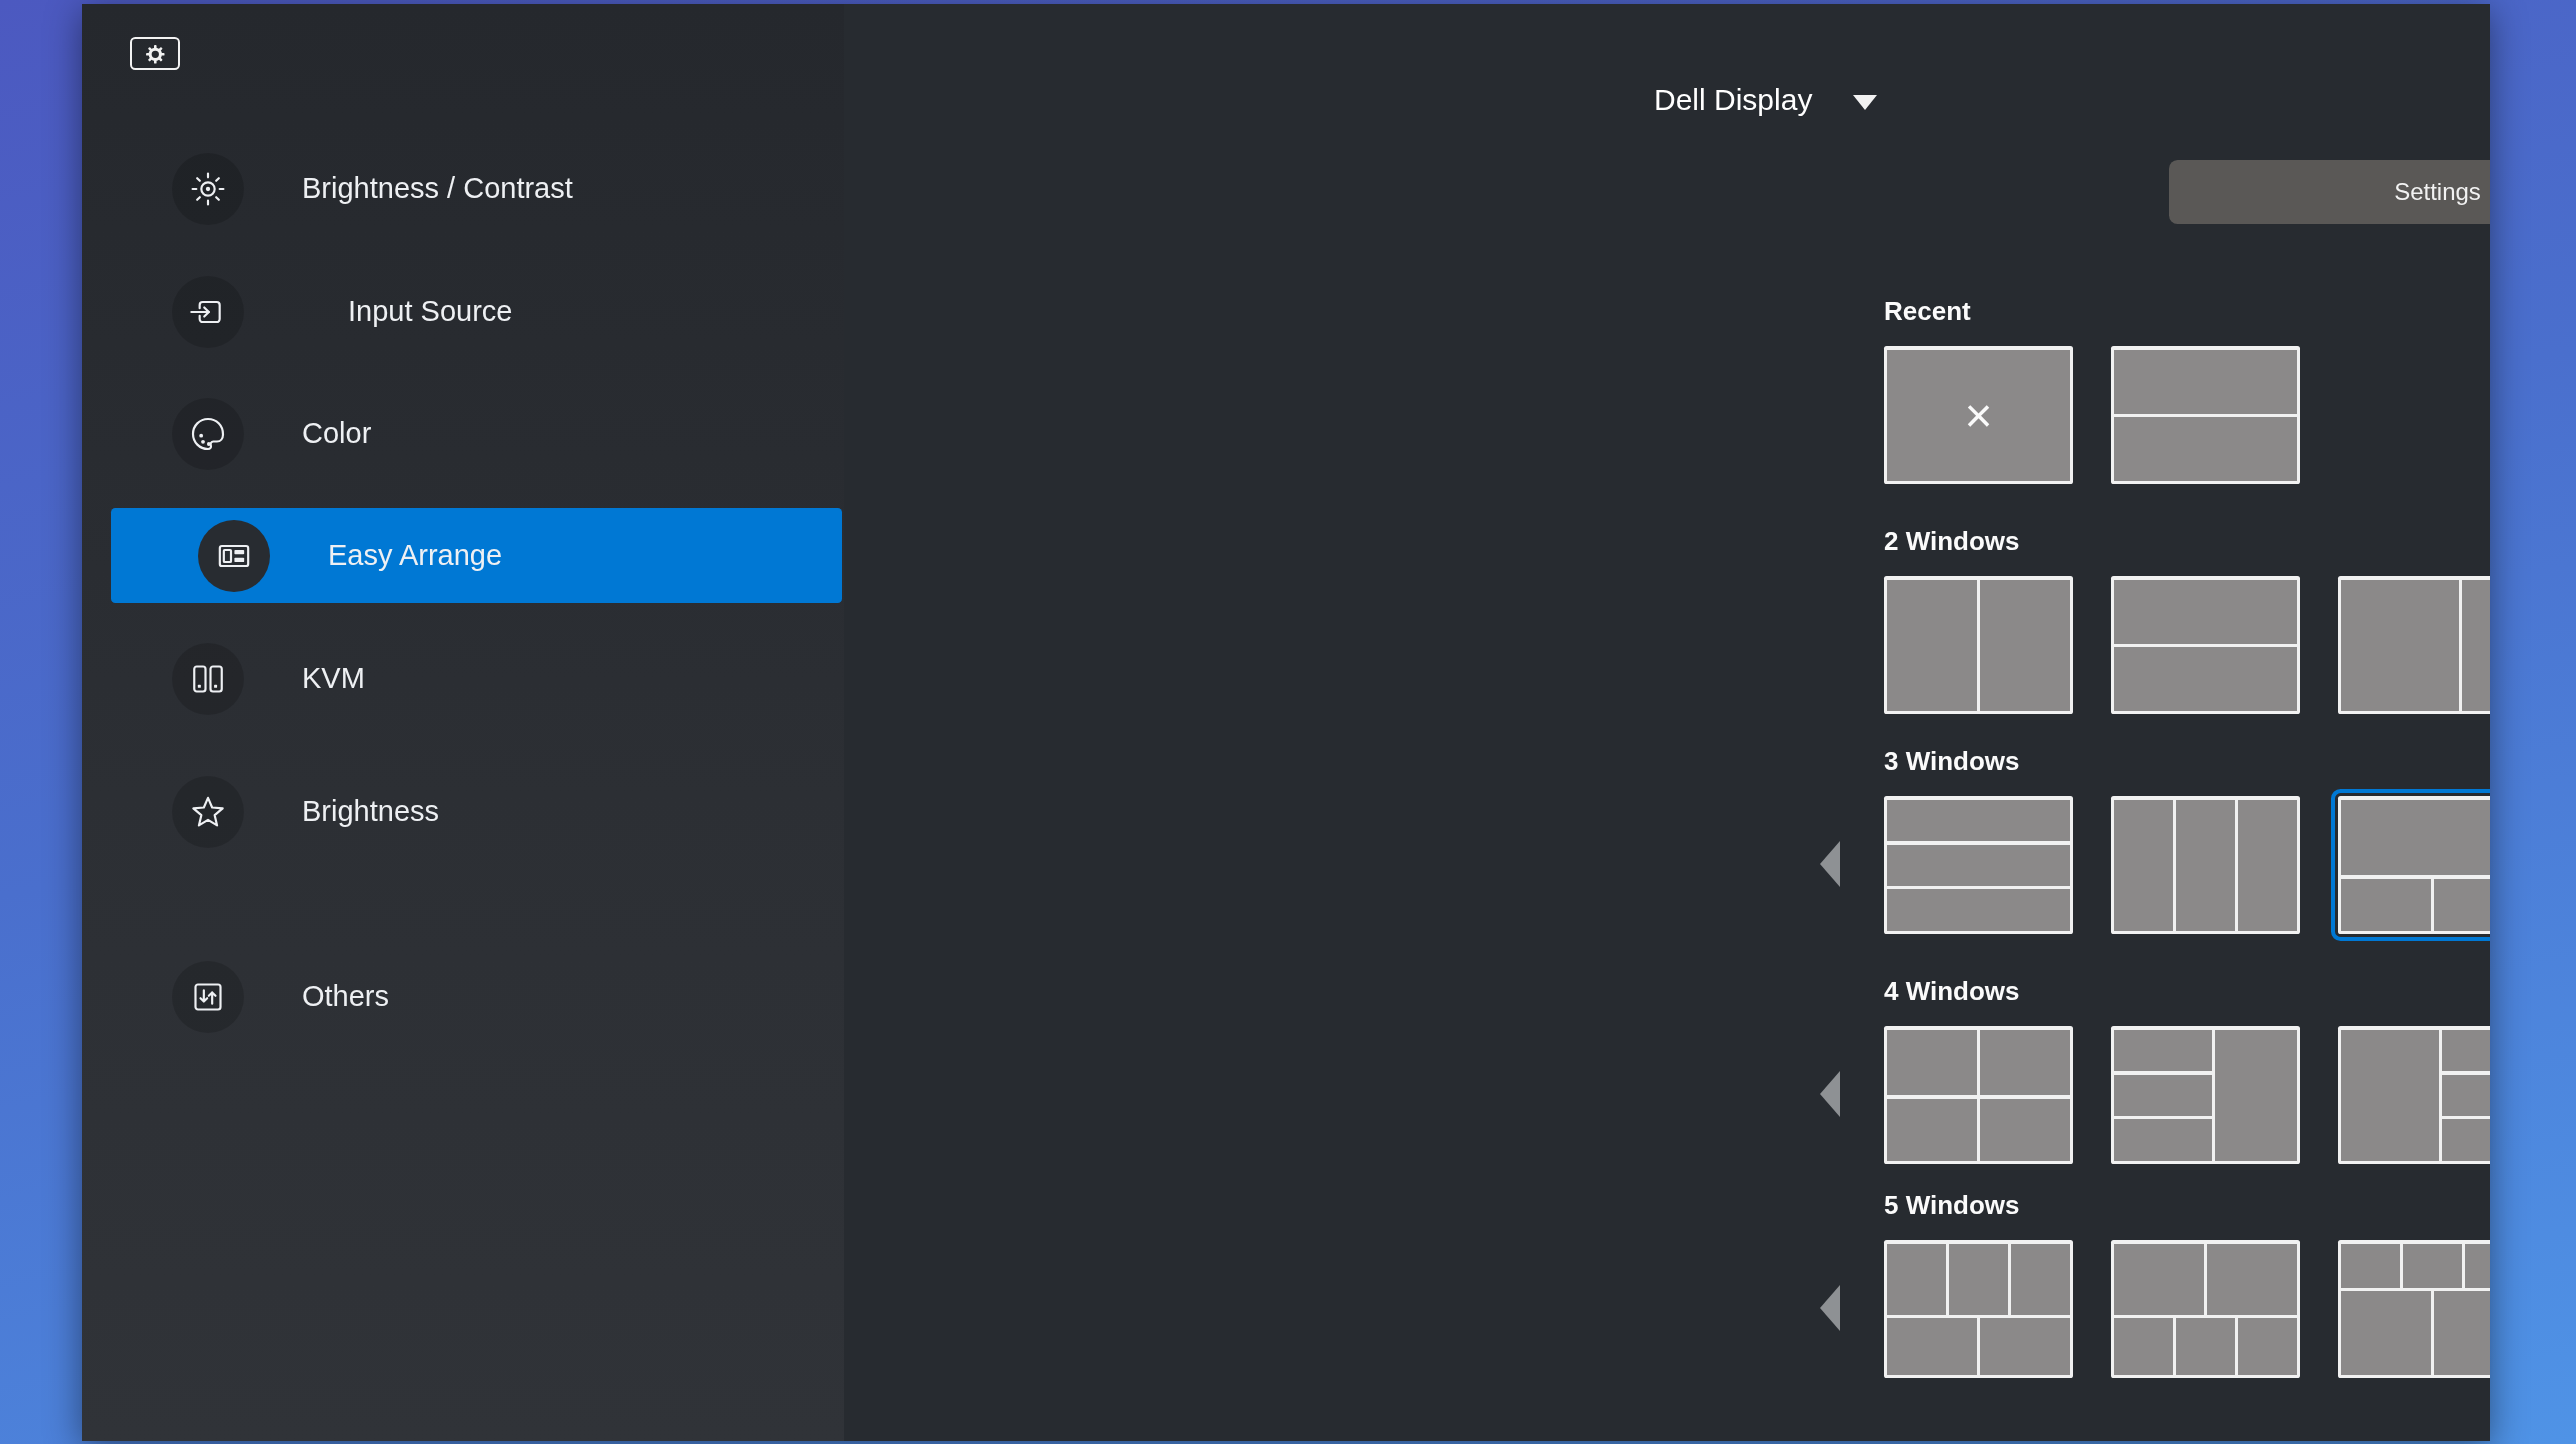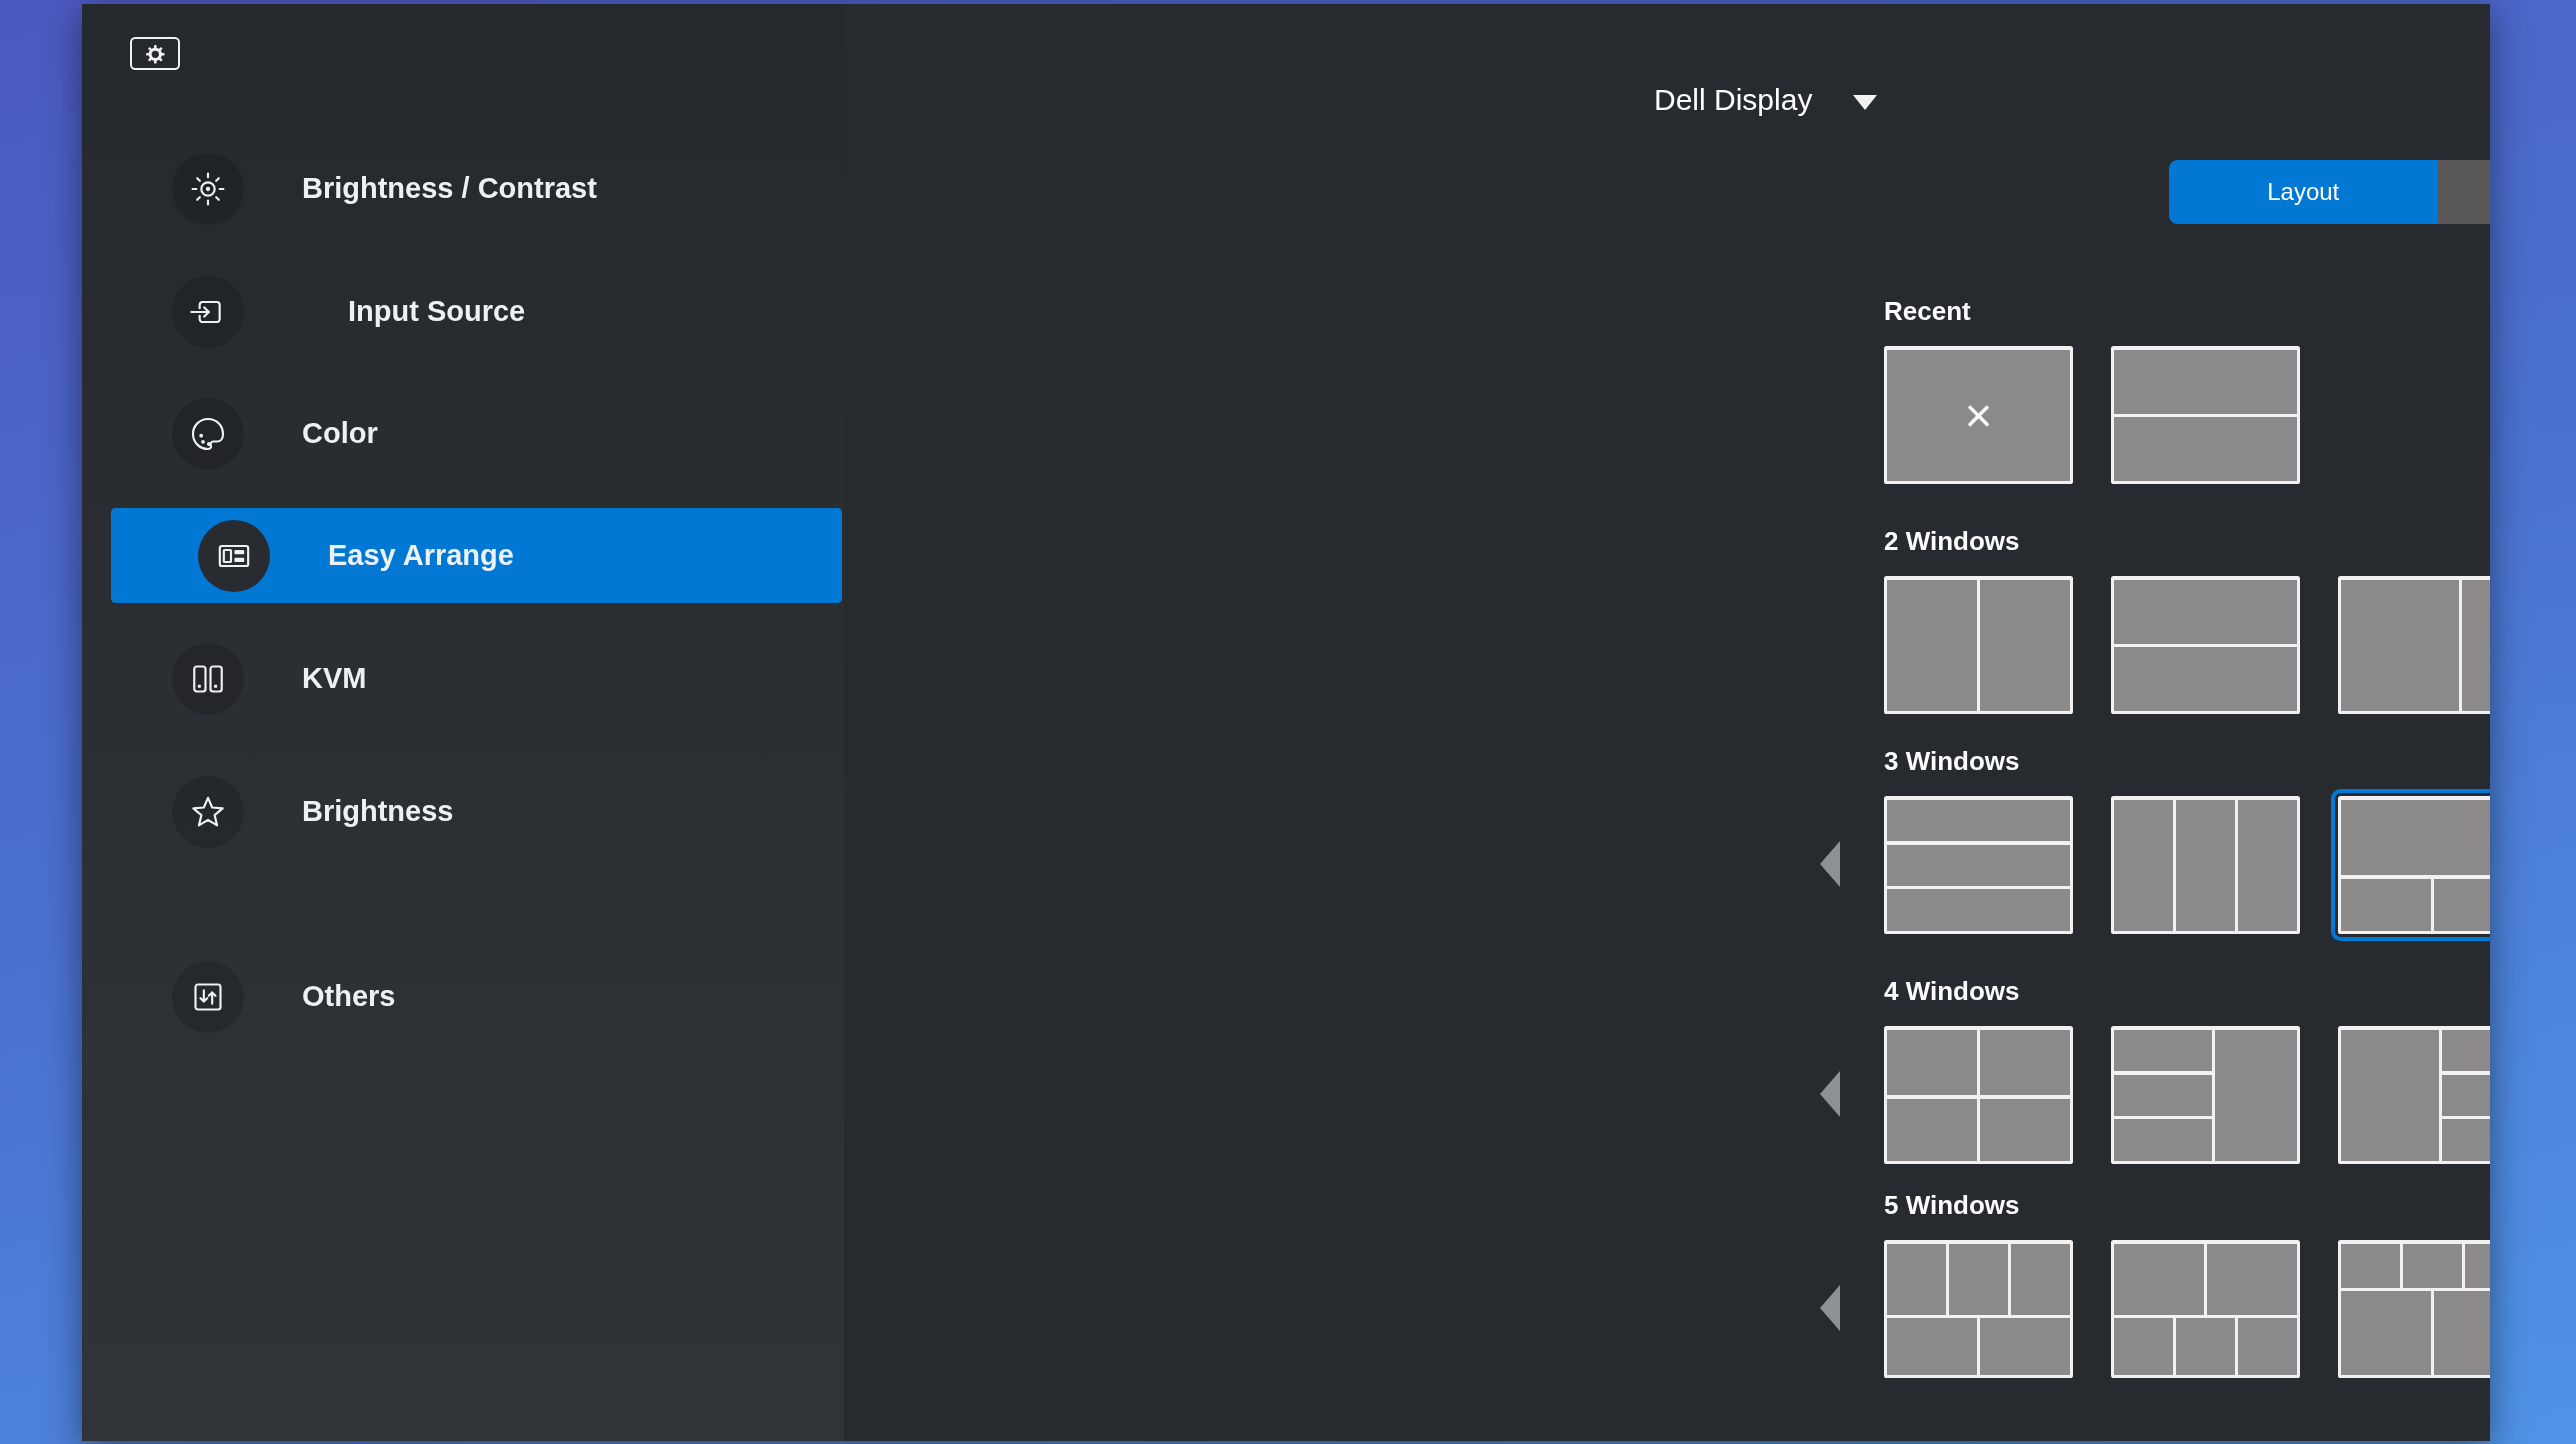--- a/index.html
+++ b/index.html
@@ -12,21 +12,20 @@
   .window{
     position:absolute;left:82px;top:4.3px;width:2408px;height:1437px;
     background:#272b30;display:flex;overflow:hidden;
     box-shadow:0 6.9px 34px rgba(0,0,0,.45);
   }
   
   .sidebar{
     position:relative;width:762px;height:100%;
     background:linear-gradient(180deg,#25282d 0%,#2c2f34 55%,#303338 100%);
     flex:0 0 auto;
-    font-weight:bold;
   }
   .app-icon{
     position:absolute;left:48px;top:33px;width:46px;height:29px;
     border:2.6px solid #f2f2f2;border-radius:5.2px;
     display:flex;align-items:center;justify-content:center;
   }
   .nav-item{
     position:absolute;left:29px;width:705px;height:95px;
     display:flex;align-items:center;border-radius:4.3px;cursor:pointer;
   }
@@ -175,21 +174,20 @@
   </div>
 
   <div class="main">
 
     <div class="monitor-selector">
       <span class="monitor-name">Dell Display</span>
       <span class="dd-arrow"></span>
     </div>
 
     <div class="tabs">
-      <div class="tab active">Layout</div>
       <div class="tab">Settings</div>
     </div>
 
     <div id="sections">
         <div class="section" style="top: 292px;">
           <div class="section-label">Recent</div>
           <div class="thumbs">
             <div class="thumb" style="grid-template-columns: 1fr; grid-template-rows: 1fr;">
               <div class="cell"></div>
               <span class="xmark">×</span>

